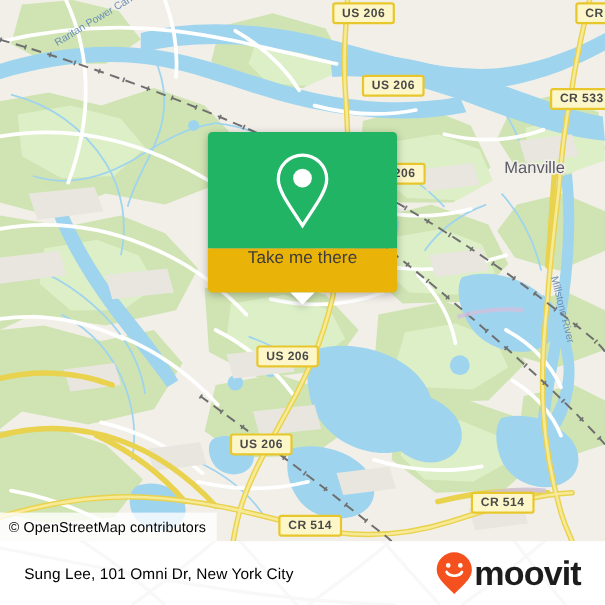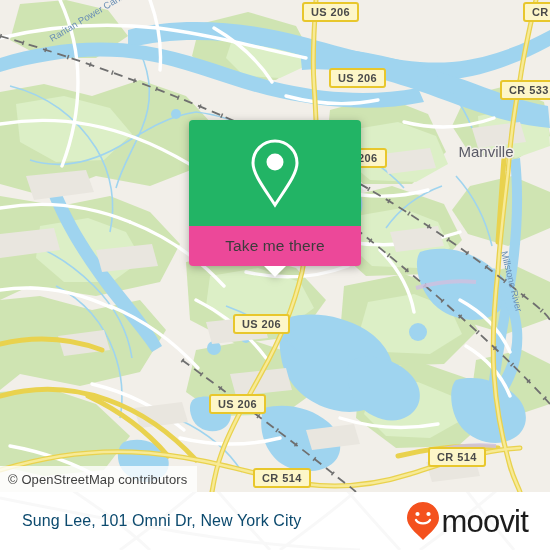--- a/index.html
+++ b/index.html
@@ -62,21 +62,21 @@
   #attribution {
     position: absolute;
     left: 0;
     top: 466px;
     height: 26px;
     background: rgba(255,255,255,0.78);
     padding: 0 10px 0 8px;
     display: flex;
     align-items: center;
     font-size: 13px;
-    color: #404040;
+    color: #000000;
     z-index: 30;
     letter-spacing: 0.1px;
   }
 
   
   #popup {
     position: absolute;
     left: 189px;
     top: 120px;
     width: 172px;
@@ -86,25 +86,24 @@
   #popup-body {
     background: #22b465;
     height: 106px;
     border-radius: 4px 4px 0 0;
     display: flex;
     align-items: center;
     justify-content: center;
   }
   #popup-footer {
     position: relative;
-    background: #ec4899;
+    background: #eab308;
     height: 40px;
     border-radius: 0 0 4px 4px;
     display: flex;
-    align-items: center;
     justify-content: center;
   }
   #popup-footer-label {
     font-size: 15.5px;
     color: #3c3c3c;
     letter-spacing: 0.1px;
   }
   #popup-tail {
     position: absolute;
     left: 50%;
@@ -130,35 +129,35 @@
     overflow: hidden;
   }
   #bottom-bar-bg {
     position: absolute;
     left: 0; top: 0; width: 550px; height: 58px;
     z-index: 0;
   }
   #address-text {
     position: relative;
     z-index: 2;
-    font-size: 16px;
-    color: #0c4a6e;
+    font-size: 14px;
+    color: #000000;
     letter-spacing: 0.1px;
     white-space: nowrap;
   }
   #brand {
     position: relative;
     z-index: 2;
     display: flex;
     align-items: center;
     gap: 1px;
   }
   #brand-name {
     font-size: 31px;
-    font-weight: normal;
+    font-weight: bold;
     color: #1c1c1c;
     letter-spacing: -0.8px;
     line-height: 31px;
   }
 </style>
 </head>
 <body>
 
 <div id="root">
 

